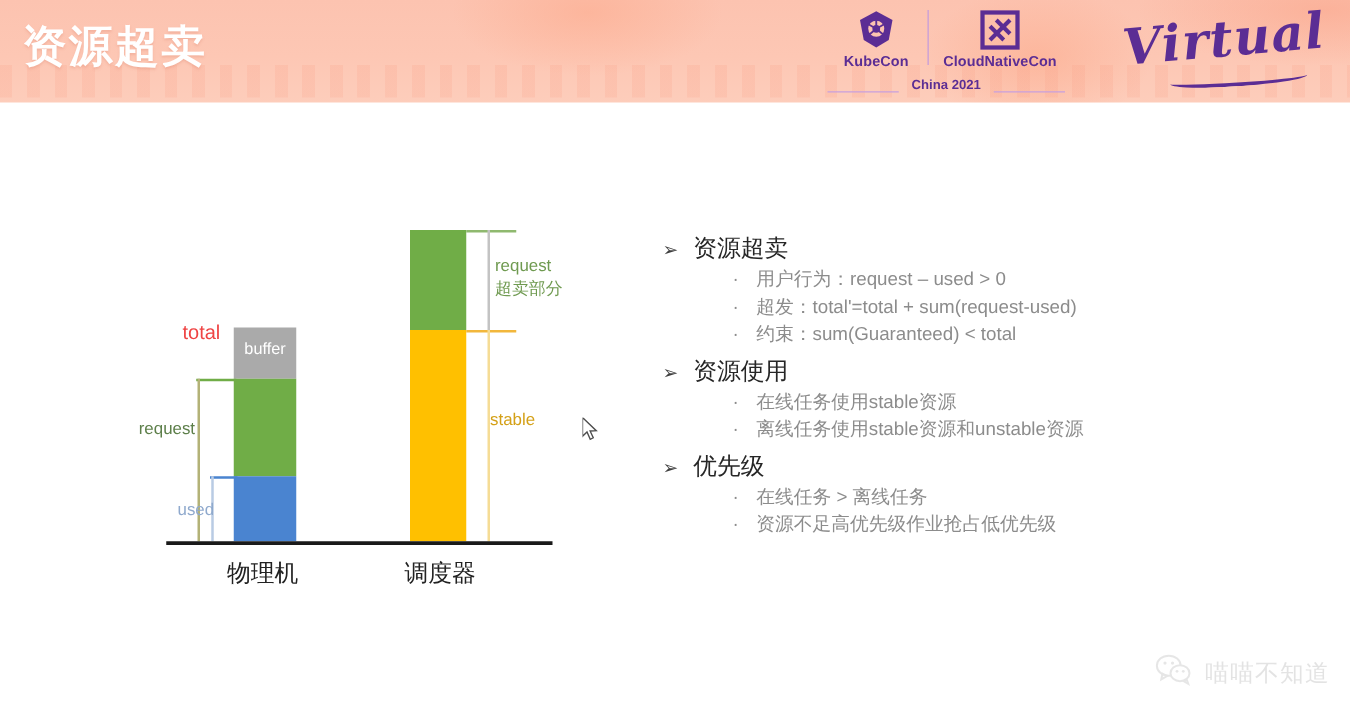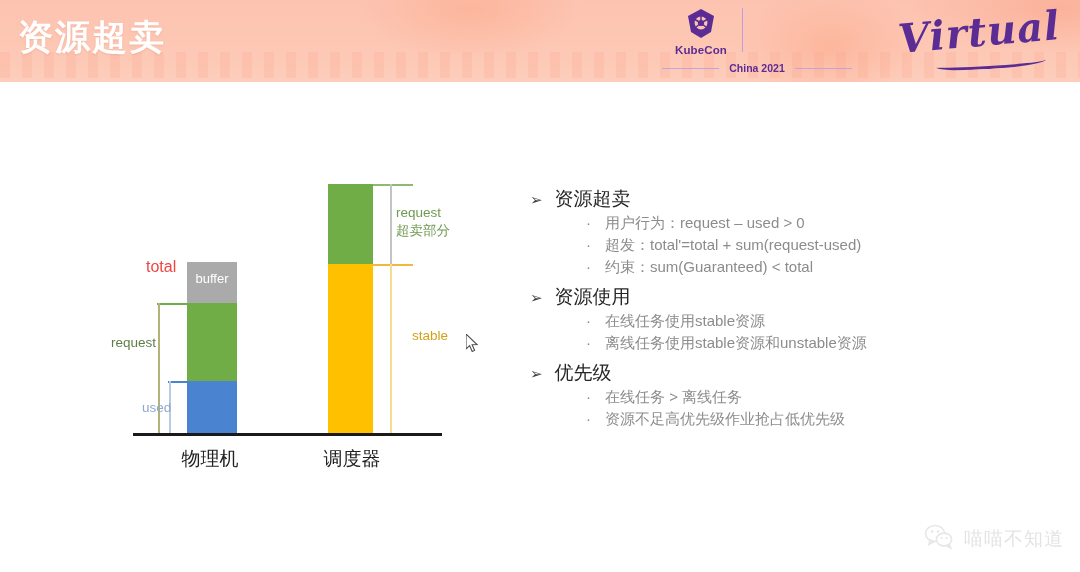--- a/index.html
+++ b/index.html
@@ -75,21 +75,21 @@
     position: absolute;
     left: 80px; top: 4px;
     width: 1px; height: 44px;
     background: #c49bdc;
   }
   .china-row {
     position: absolute;
     left: 0; top: 58px;
     width: 190px;
     display: flex;
-    align-items: center;
+    align-items: flex-end;
     gap: 10px;
   }
   .china-rule { flex: 1 1 auto; height: 1px; background: #c7a0de; }
   .china-text {
     font-size: 10.5px;
     font-weight: bold;
     color: #5b2d94;
     white-space: nowrap;
   }
   .virtual-word {
@@ -148,21 +148,21 @@
 
   .lbl {
     position: absolute;
     font-size: 13.5px;
     white-space: nowrap;
   }
   .lbl-total   { left: 146px; top: 176px; font-size: 16px; color: #ef4444; }
   .lbl-request { left: 111px; top: 253px; color: #5d7f4a; }
   .lbl-used    { left: 142px; top: 318px; color: #8fa9cd; }
   .lbl-unstable{ left: 396px; top: 122px; color: #6f9a50; line-height: 1.35; }
-  .lbl-stable  { left: 392px; top: 246px; color: #d4a017; padding-left: 20px; }
+  .lbl-stable  { left: 392px; top: 246px; color: #d4a017; }
 
   .xlabel {
     position: absolute;
     top: 364px;
     font-size: 19px;
     color: #222;
     text-align: center;
     white-space: nowrap;
   }
   .xlabel-left  { left: 150px; width: 120px; }
@@ -232,20 +232,31 @@
             <line x1="18" y1="17" x2="25" y2="13"></line>
             <line x1="18" y1="17" x2="24" y2="22"></line>
             <line x1="18" y1="17" x2="12" y2="22"></line>
             <line x1="18" y1="17" x2="11" y2="13"></line>
           </g>
         </svg>
       </div>
       <div class="logo-name">KubeCon</div>
     </div>
 
+    <div class="logo-col cncon">
+      <div class="logo-mark">
+        <svg width="34" height="34" viewBox="0 0 34 34">
+          <rect x="3" y="3" width="28" height="28" fill="none" stroke="#5b2d94" stroke-width="3.4"></rect>
+          <path d="M9 25 L25 9" stroke="#5b2d94" stroke-width="3.2" fill="none"></path>
+          <path d="M9 14 L20 25" stroke="#5b2d94" stroke-width="3.2" fill="none"></path>
+          <path d="M14 9 L25 20" stroke="#5b2d94" stroke-width="3.2" fill="none"></path>
+        </svg>
+      </div>
+      <div class="logo-name">CloudNativeCon</div>
+    </div>
 
     <div class="china-row">
       <div class="china-rule"></div>
       <div class="china-text">China 2021</div>
       <div class="china-rule"></div>
     </div>
   </div>
 
   <div class="virtual-word">Virtual</div>
   <div class="virtual-swash"></div>

